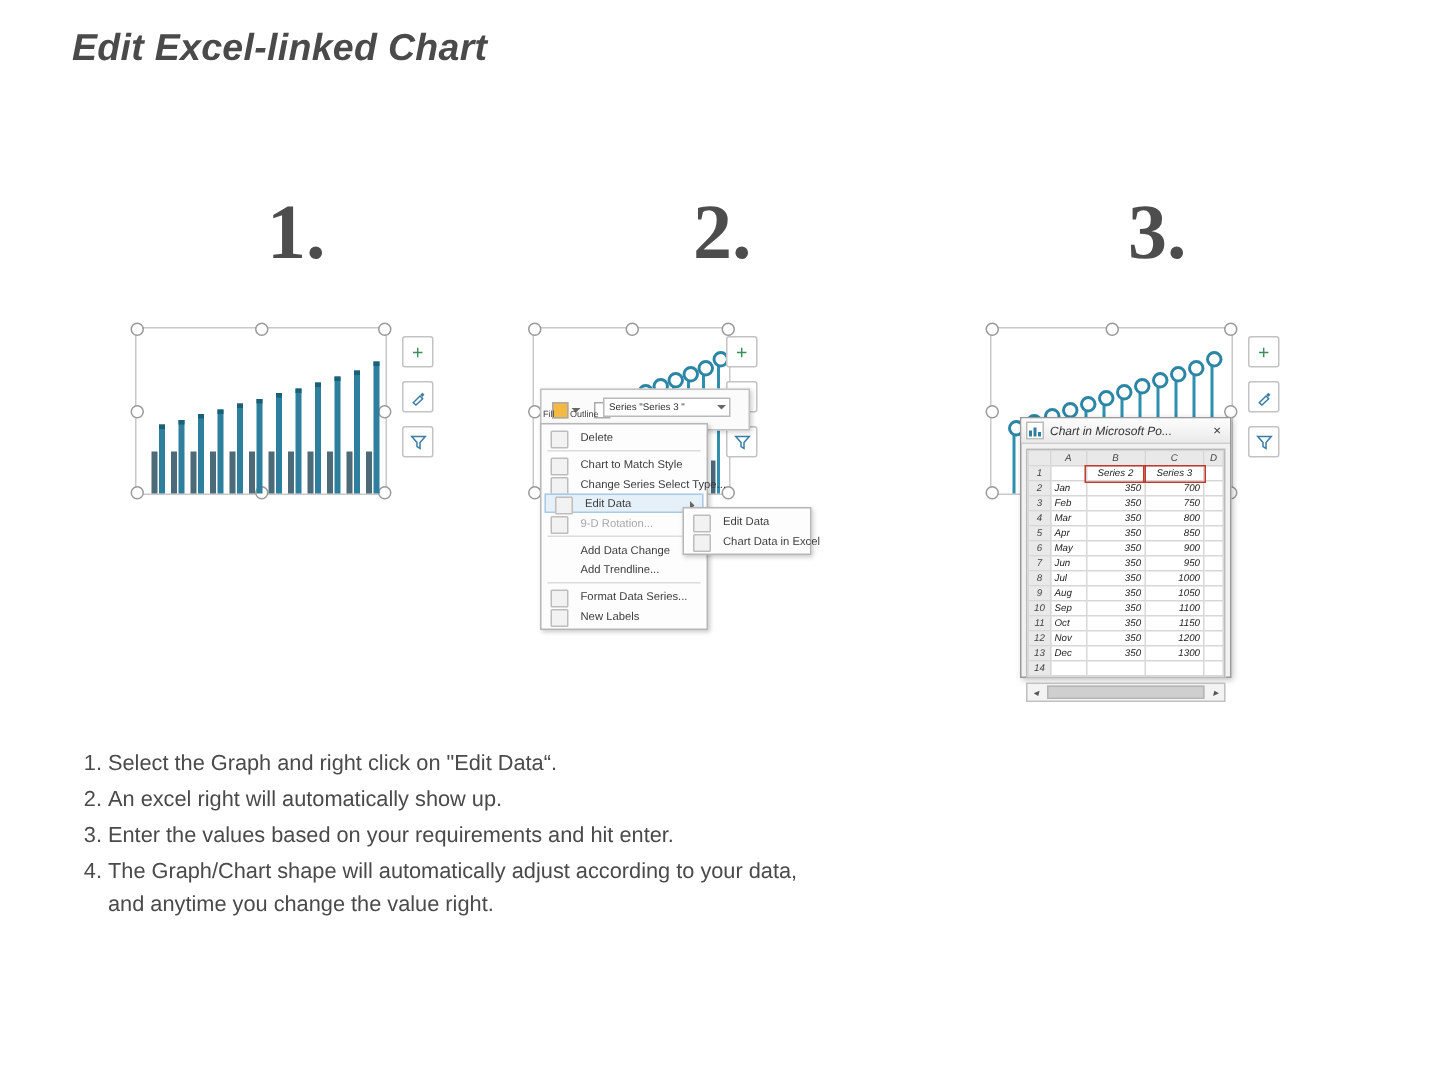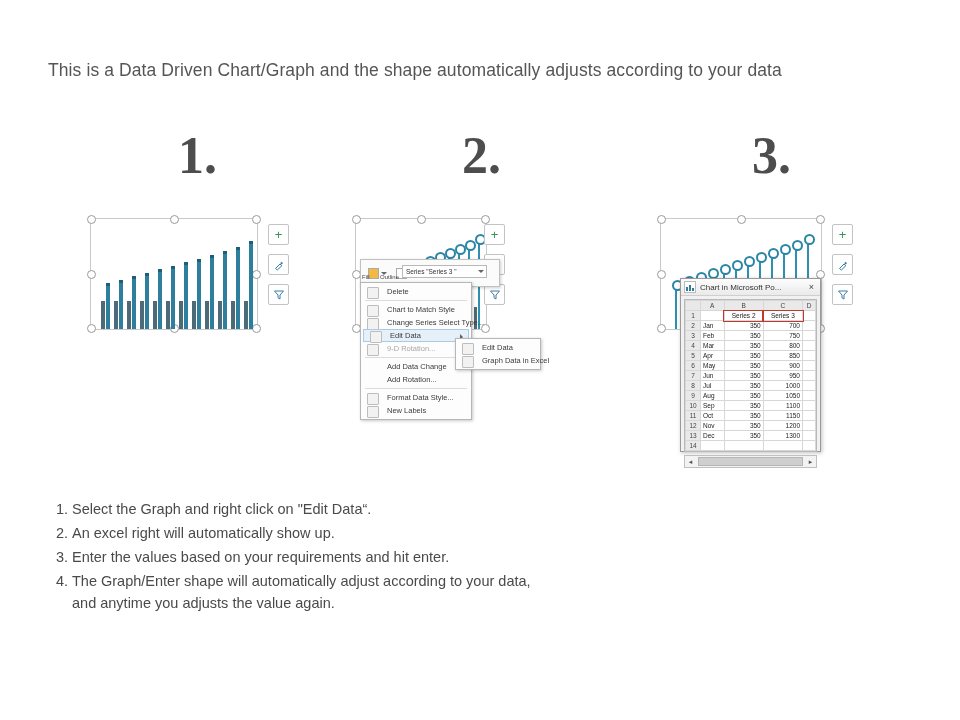--- a/index.html
+++ b/index.html
@@ -136,21 +136,21 @@
   .instructions{position:absolute;left:48px;top:500px;font-size:14.5px;color:#4a4a4a;}
   .instructions li{margin-bottom:6px;line-height:1.25;}
   .instructions ol{margin:0;padding-left:24px;}
   .cont{padding-left:0;}
 </style>
 </head>
 <body>
 
 <div class="slide">
 
-  <div class="subtitle">This is a Data Driven Chart/Graph and the shape automatically adjusts according to your data</div>
+  <div class="title">Edit Excel-linked Chart</div>
 
   <div class="stepnum n1">1.</div>
   <div class="stepnum n2">2.</div>
   <div class="stepnum n3">3.</div>
 
   <div class="chartbox" style="left:90px;top:218px;width:166px;height:110px;">
     <span class="handle h-tl"></span>
     <span class="handle h-tc"></span>
     <span class="handle h-tr"></span>
     <span class="handle h-ml"></span>
@@ -337,41 +337,41 @@
     <div class="ctxitem disabled">
       <span class="ctxicon"></span>
       <span>9-D Rotation...</span>
     </div>
     <div class="ctxsep"></div>
     <div class="ctxitem">
       <span>Add Data Change</span>
       <span class="arrow"></span>
     </div>
     <div class="ctxitem">
-      <span>Add Rotation...</span>
+      <span>Add Trendline...</span>
     </div>
     <div class="ctxsep"></div>
     <div class="ctxitem">
       <span class="ctxicon"></span>
-      <span>Format Data Style...</span>
+      <span>Format Data Series...</span>
     </div>
     <div class="ctxitem">
       <span class="ctxicon"></span>
       <span>New Labels</span>
     </div>
   </div>
 
   <div class="submenu" style="left:455px;top:338px;width:84px;">
     <div class="ctxitem">
       <span class="ctxicon"></span>
       <span>Edit Data</span>
     </div>
     <div class="ctxitem">
       <span class="ctxicon"></span>
-      <span>Graph Data in Excel</span>
+      <span>Chart Data in Excel</span>
     </div>
   </div>
 
   <div class="chartbox" style="left:660px;top:218px;width:160px;height:110px;">
     <span class="handle h-tl"></span>
     <span class="handle h-tc"></span>
     <span class="handle h-tr"></span>
     <span class="handle h-ml"></span>
     <span class="handle h-mr"></span>
     <span class="handle h-bl"></span>
@@ -416,21 +416,21 @@
         <path d="M7.2 4.2 L8.6 2.8 L10 4.2 L8.6 5.6 Z" fill="#3a7ca5"></path>
       </svg>
     </div>
     <div class="sbtn">
       <svg width="12" height="12" viewBox="0 0 12 12">
         <path d="M1.5 2 H10.5 L7 6 V10 L5 8.8 V6 Z" fill="none" stroke="#3a7ca5" stroke-width="1"></path>
       </svg>
     </div>
   </div>
 
-  <div class="xlwin" style="left:680px;top:278px;width:139px;height:172px;">
+  <div class="xlwin" style="left:680px;top:278px;width:139px;height:172px;font-style:italic;">
     <div class="xltitle">
       <span class="xlicon">
         <i style="left:1px;height:4px;"></i>
           <i style="left:4px;height:6px;"></i>
           <i style="left:7px;height:3px;"></i>
       </span>
       <span>Chart in Microsoft Po...</span>
       <span class="xlclose">×</span>
     </div>
     <div class="xlbody">
@@ -551,18 +551,18 @@
         <span class="arrowbtn">▸</span>
       </div>
     </div>
   </div>
 
   <div class="instructions">
     <ol>
       <li>Select the Graph and right click on "Edit Data“.</li>
       <li>An excel right will automatically show up.</li>
       <li>Enter the values based on your requirements and hit enter.</li>
-      <li>The Graph/Enter shape will automatically adjust according to your data,</li>
+      <li>The Graph/Chart shape will automatically adjust according to your data,</li>
     </ol>
-    <div style="margin-left:24px;margin-top:-2px;" class="cont">and anytime you adjusts the value again.</div>
+    <div style="margin-left:24px;margin-top:-2px;" class="cont">and anytime you change the value right.</div>
   </div>
 
 </div>
 
 </body></html>

